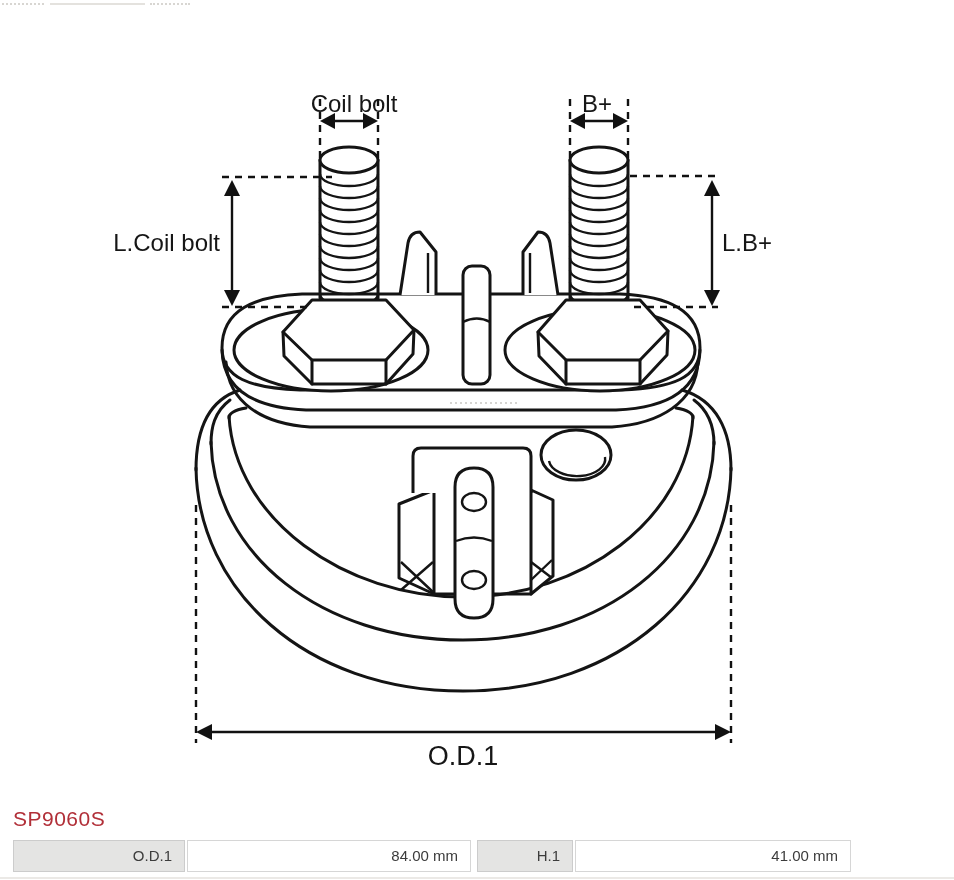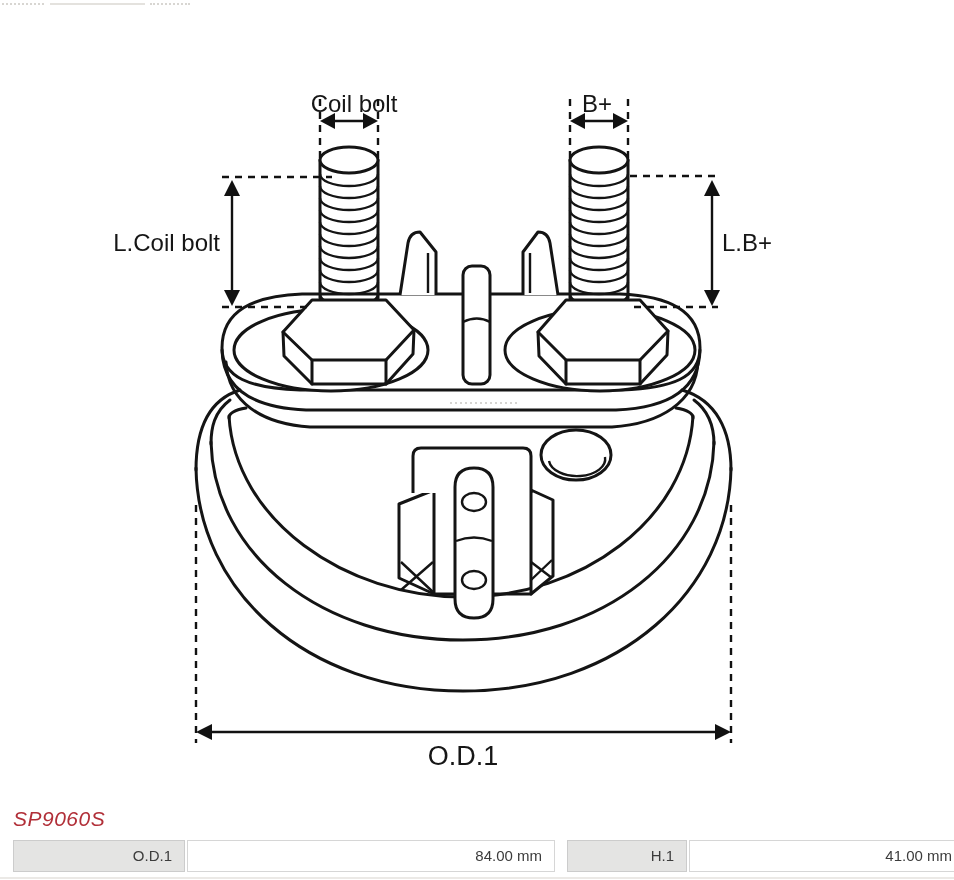--- a/index.html
+++ b/index.html
@@ -26,22 +26,22 @@
   .part-number{position:absolute;left:13px;top:807px;font-size:21px;
                letter-spacing:.5px;}
 
   .spec-table{position:absolute;left:13px;top:840px;display:flex;height:32px;
               font-size:15px;color:#3c3c3c;}
   .spec-table .cell{box-sizing:border-box;height:32px;line-height:30px;
               text-align:right;padding-right:12px;border:1px solid #cccccc;}
   .cell.key{background:#e4e4e3;}
   .cell.val{background:#ffffff;border-color:#d6d6d6;}
   .c1{width:172px;}
-  .c2{width:368px;margin-left:2px;}
-  .c3{width:120px;margin-left:12px;}
+  .c2{width:284px;margin-left:2px;}
+  .c3{width:96px;margin-left:6px;}
   .c4{width:276px;margin-left:2px;}
 
   .next-row-hint{position:absolute;left:0;top:877px;width:954px;height:2px;
                  background:#ebe9e6;}
 </style>
 </head>
 <body>
 
 <div class="wm s1"></div>
 <div class="wm s2"></div>
@@ -181,21 +181,21 @@
 
   <g>
     <path class="dash" d="M 196 505 V 743 M 731 505 V 743"></path>
     <path class="dim" d="M 208 732 H 719"></path>
     <polygon class="ah" points="196,732 212,724 212,740"></polygon>
     <polygon class="ah" points="731,732 715,724 715,740"></polygon>
     <text class="odtext" x="463" y="765" text-anchor="middle">O.D.1</text>
   </g>
 </svg>
 
-<div class="part-number" style="color: rgb(177, 47, 56); font-style: italic;">SP9060S</div>
+<div class="part-number" style="color: rgb(177, 47, 56);">SP9060S</div>
 
 <div class="spec-table">
   <div class="cell key c1">O.D.1</div>
   <div class="cell val c2">84.00 mm</div>
   <div class="cell key c3">H.1</div>
   <div class="cell val c4">41.00 mm</div>
 </div>
 
 <div class="next-row-hint"></div>
 

